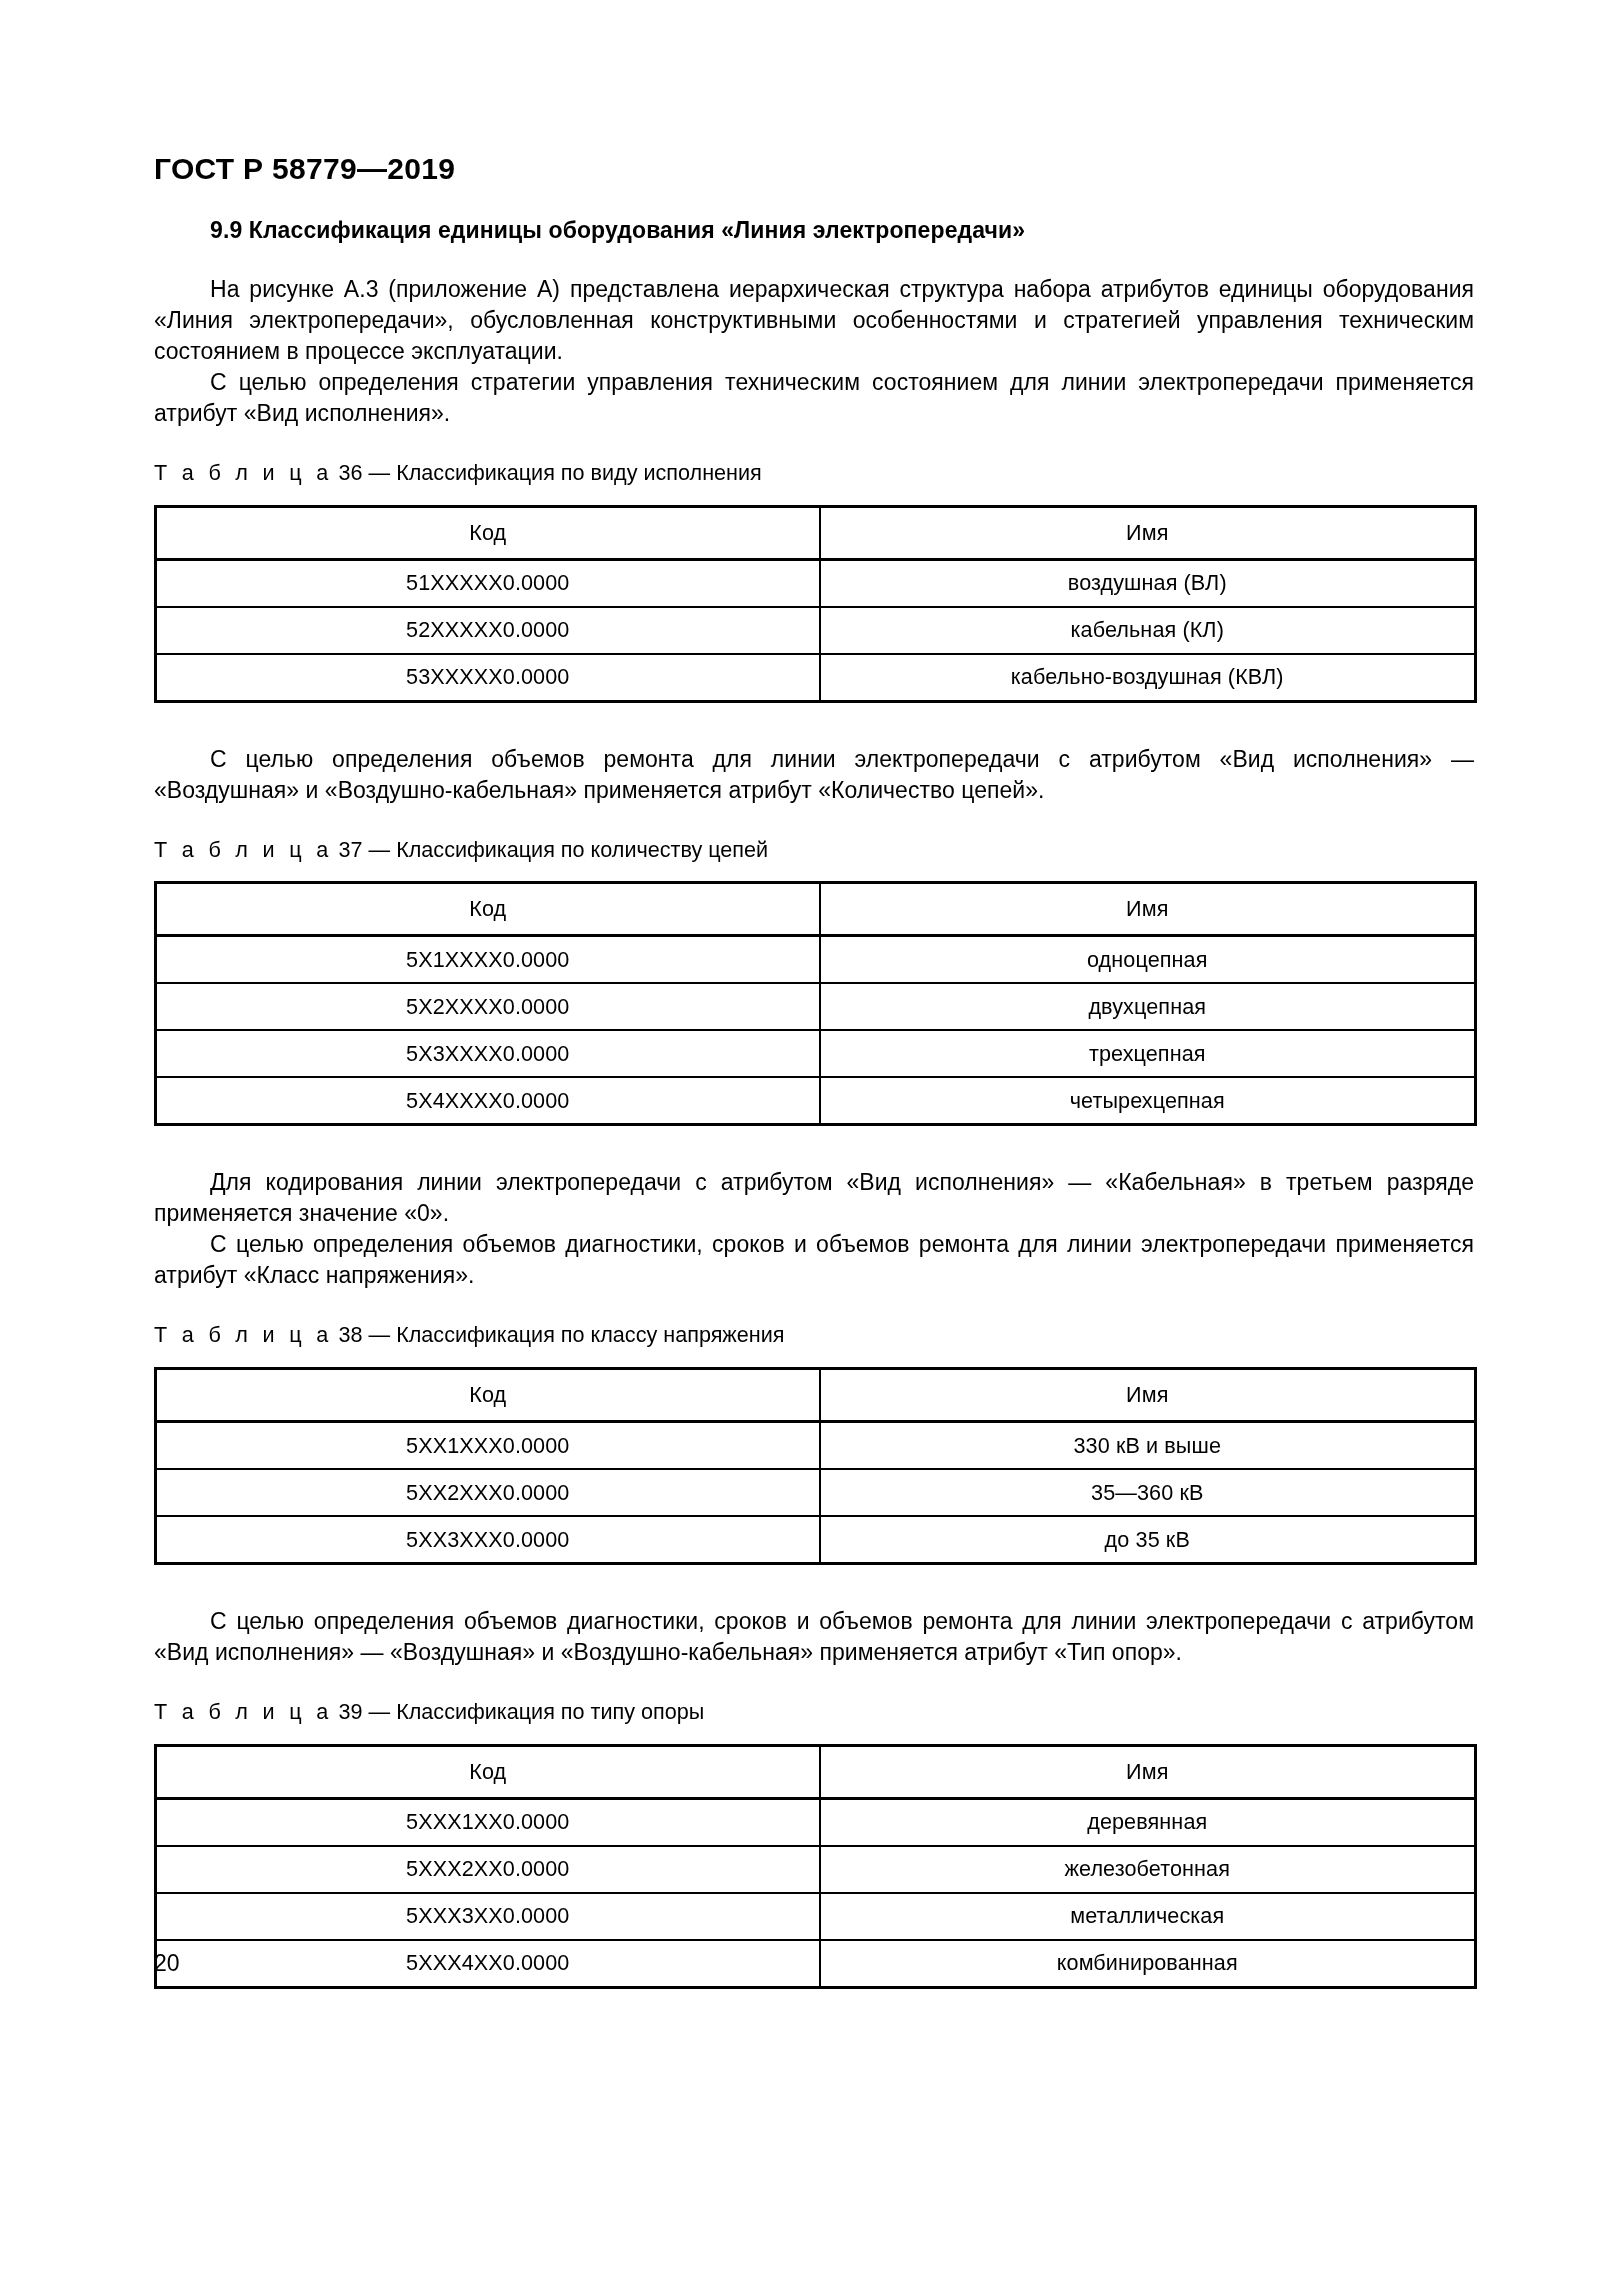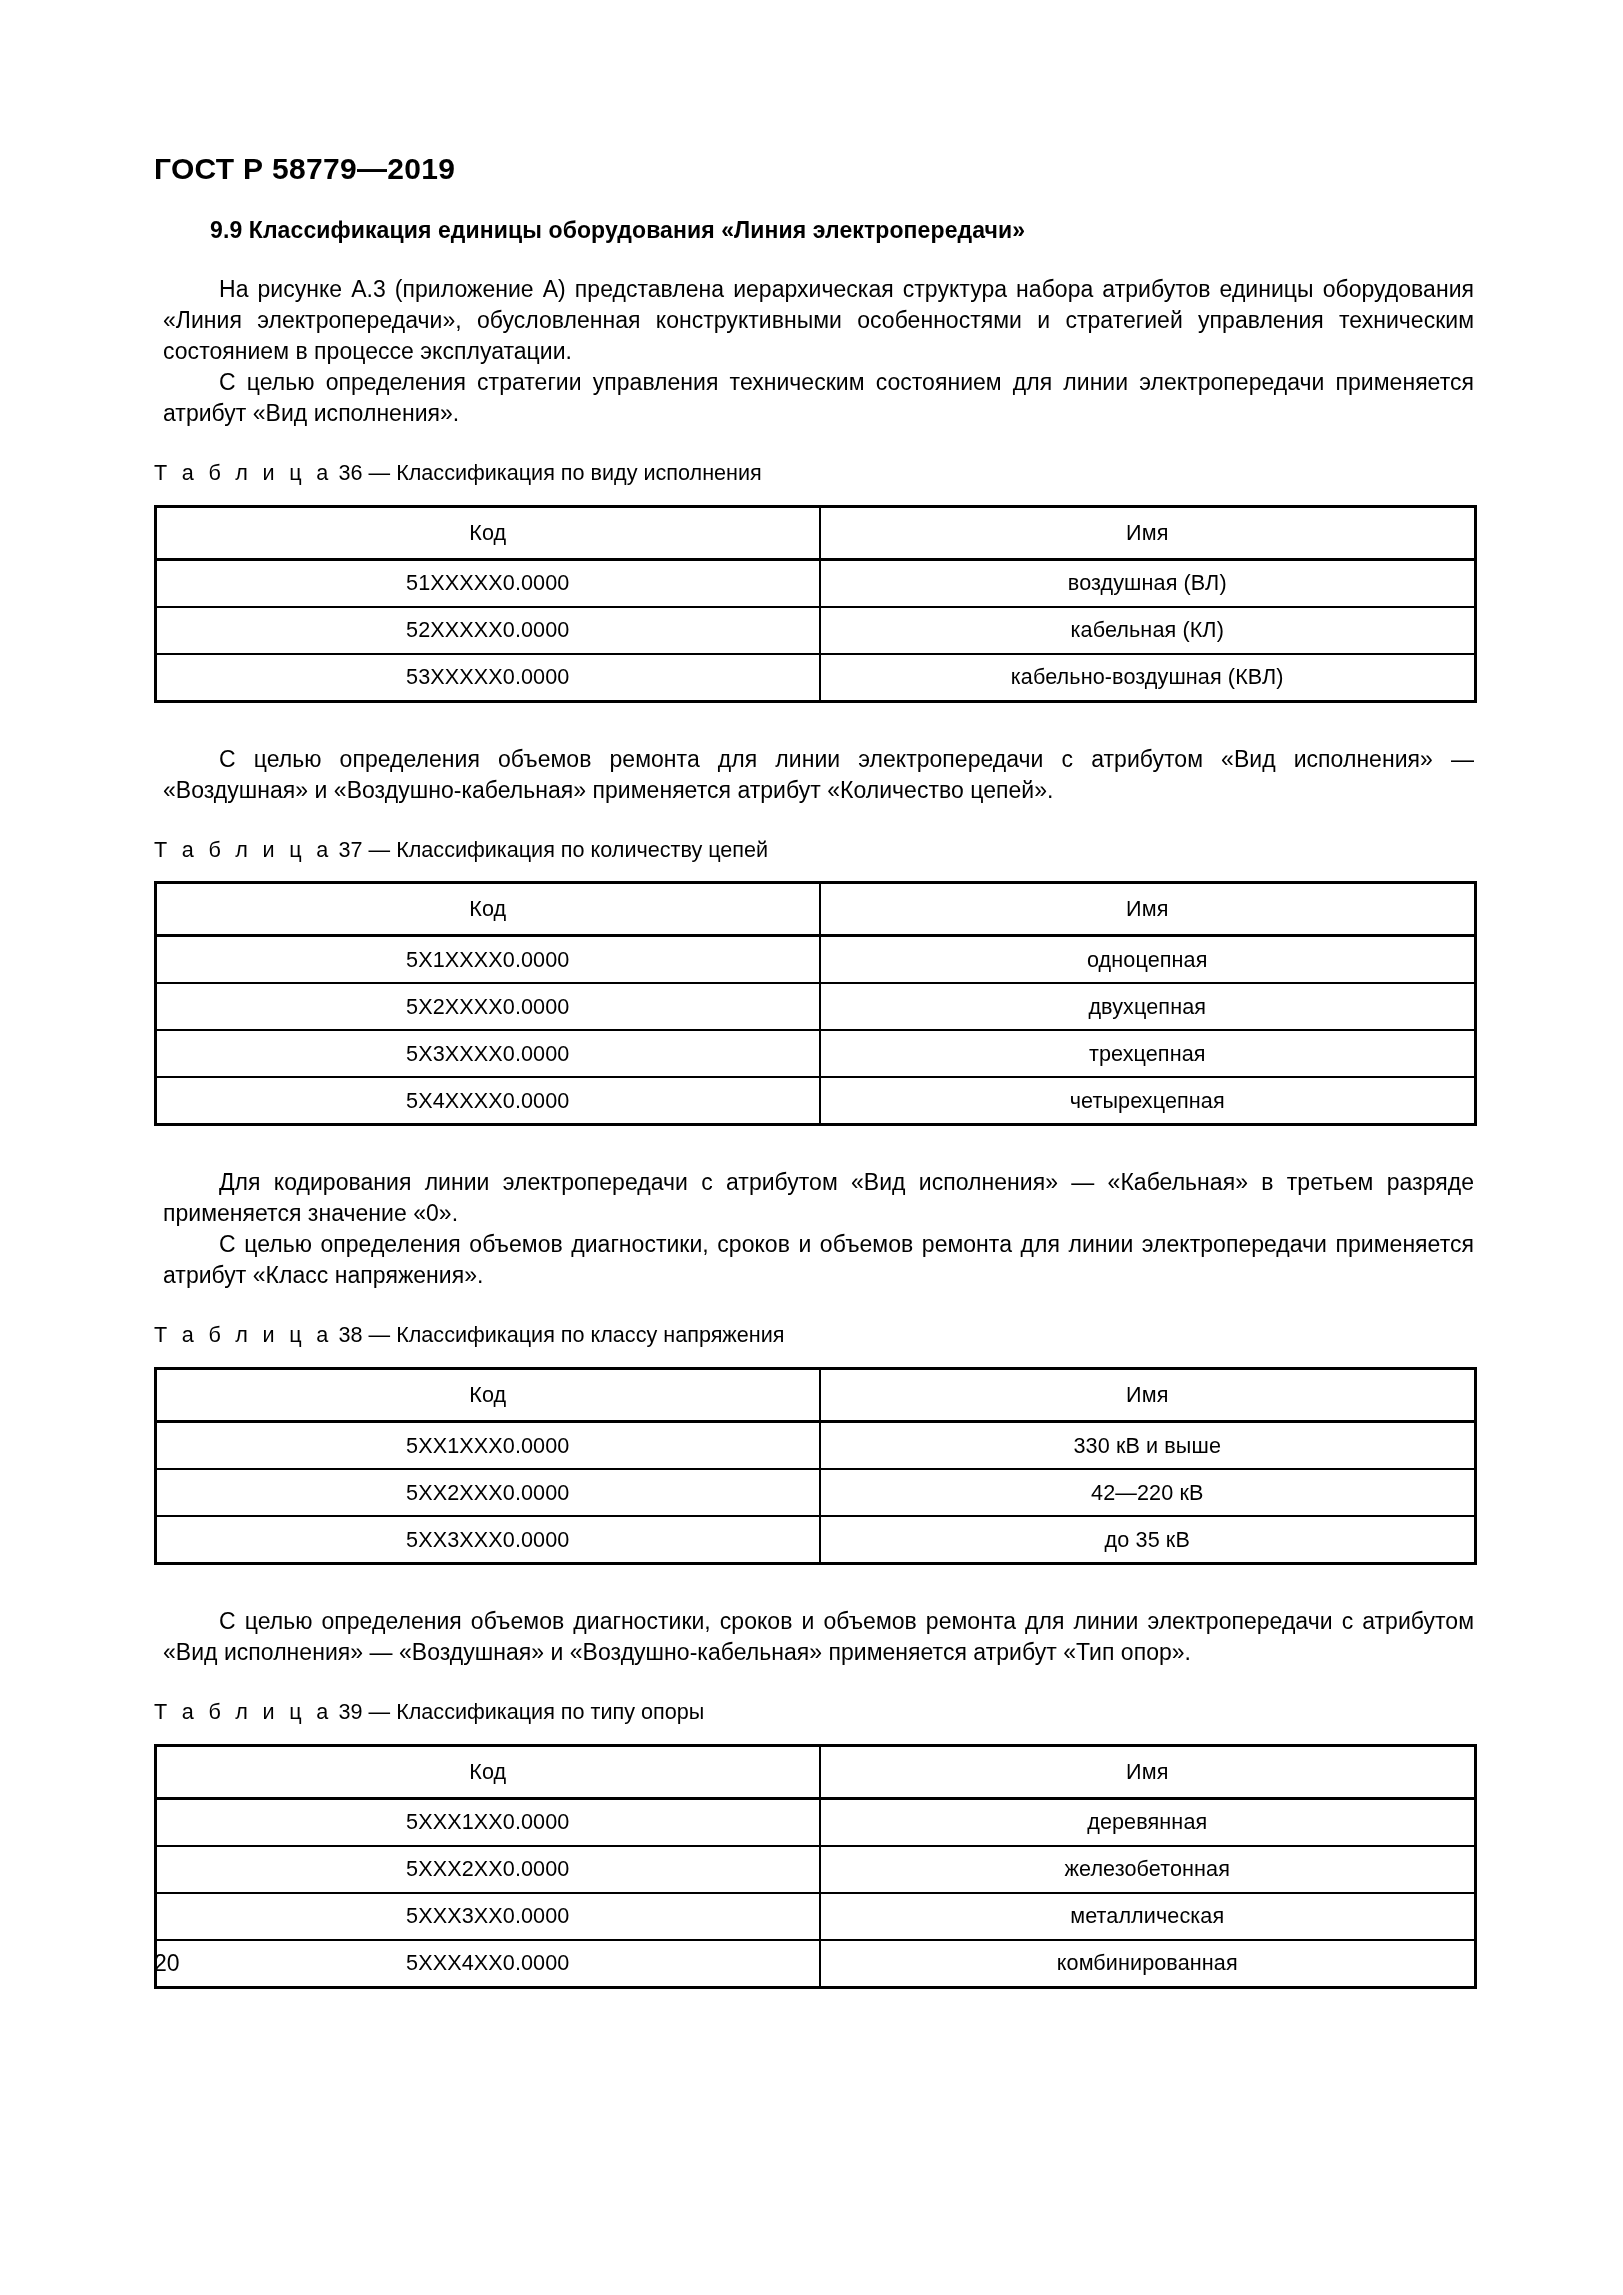--- a/index.html
+++ b/index.html
@@ -40,21 +40,21 @@
   h2.section-heading {
     margin: 0 0 29px 0;
     padding-left: 56px;
     font-size: 23px;
     font-weight: bold;
     line-height: 1.25;
     letter-spacing: 0.1px;
   }
 
   p.body-par {
-    margin: 0 0 0 9px;
+    margin: 0 0 0 0;
     font-size: 23px;
     line-height: 31px;
     text-align: justify;
     text-indent: 56px;
     letter-spacing: 0.03px;
     -webkit-hyphens: none;
     hyphens: none;
   }
   p.body-par + p.body-par { margin-top: 0; }
 
@@ -234,21 +234,21 @@
           <th>Имя</th>
         </tr>
       </thead>
       <tbody>
         <tr>
           <td>5XX1XXX0.0000</td>
           <td>330 кВ и выше</td>
         </tr>
         <tr>
           <td>5XX2XXX0.0000</td>
-          <td>42—220 кВ</td>
+          <td>35—360 кВ</td>
         </tr>
         <tr>
           <td>5XX3XXX0.0000</td>
           <td>до 35 кВ</td>
         </tr>
       </tbody>
     </table>
 
     <div class="gap-after-table"></div>
 

